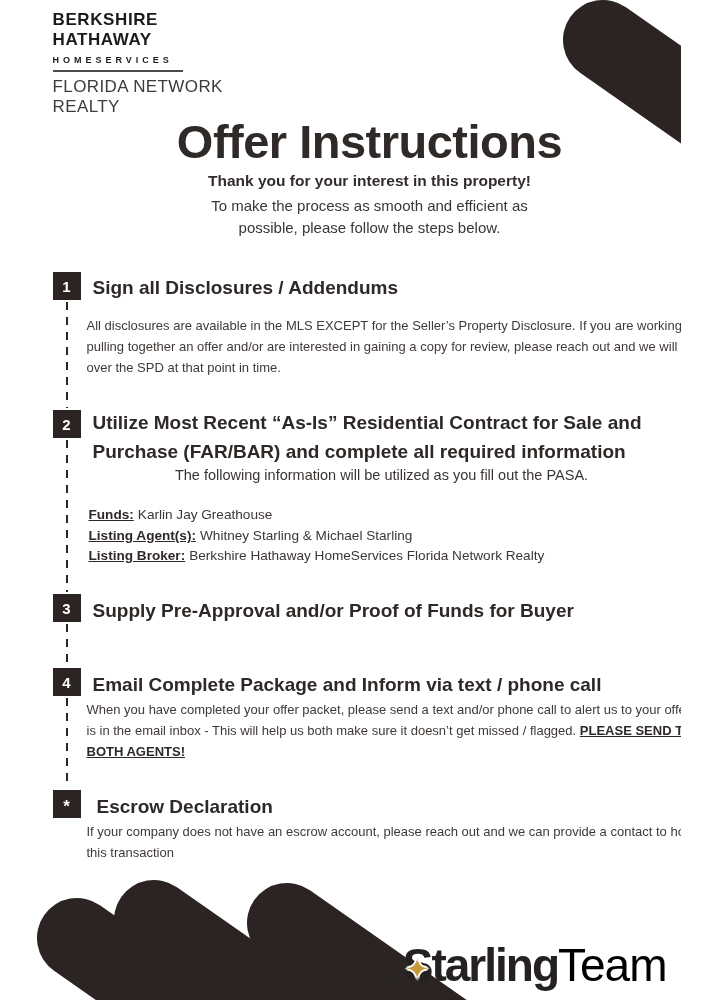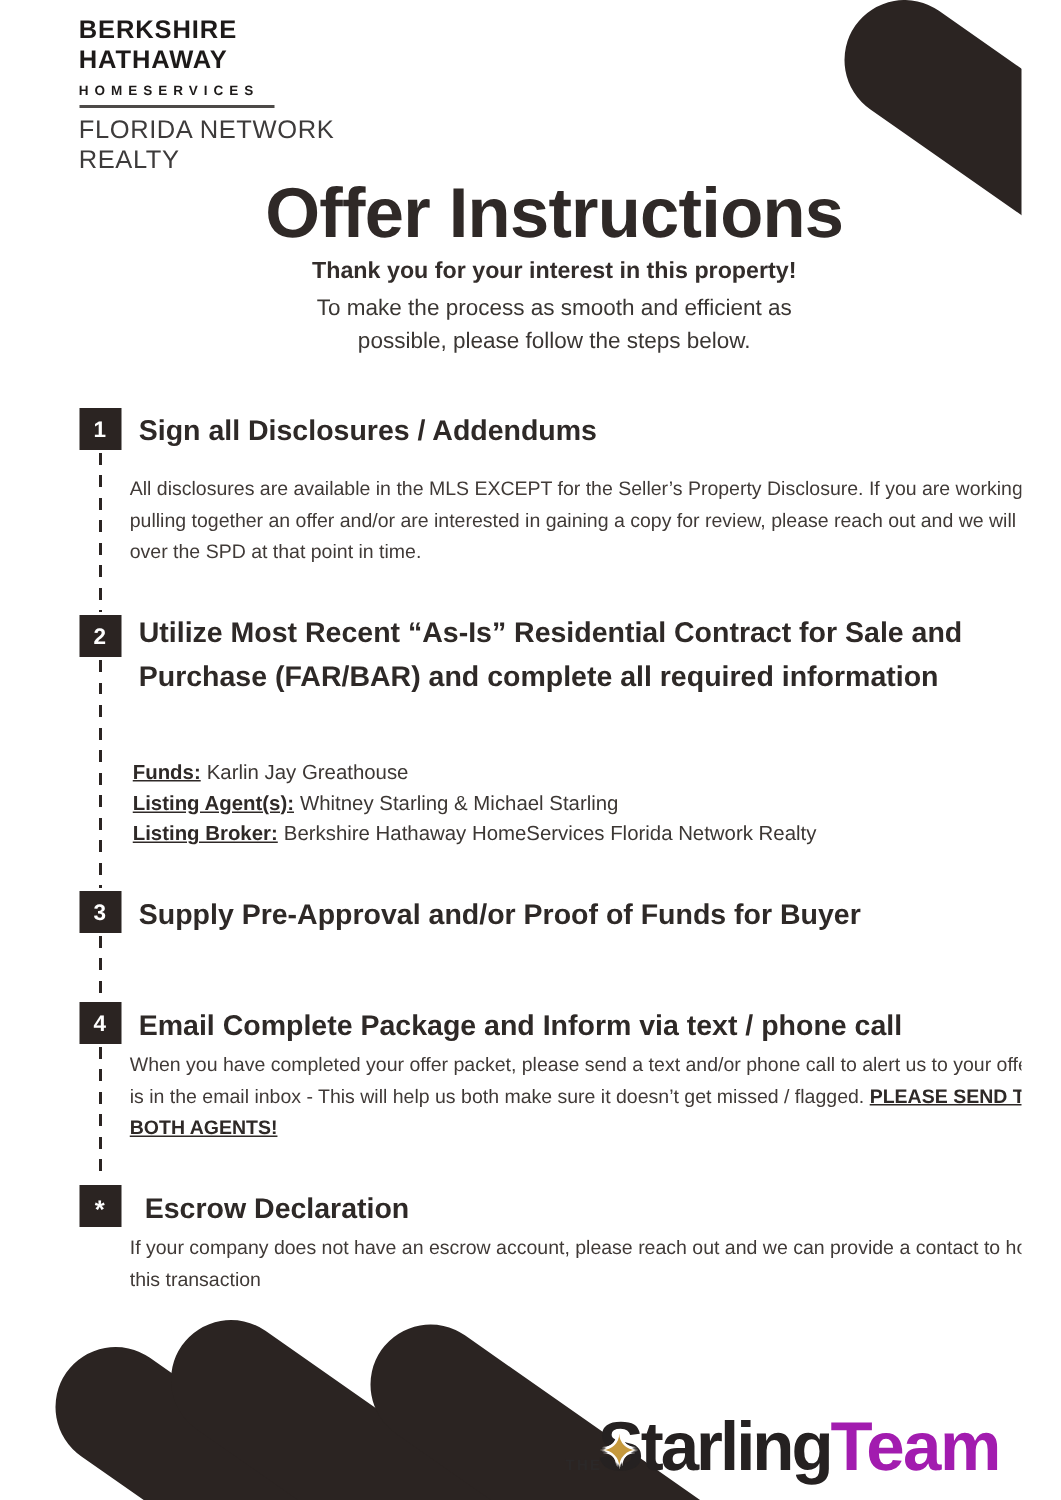--- a/index.html
+++ b/index.html
@@ -85,21 +85,21 @@
   .details .lbl { font-weight:bold; text-decoration:underline; color:#2e2927; margin-right:4px; }
 
   
   .team-logo { position:absolute; right:14px; bottom:2px; white-space:nowrap; line-height:44px; }
   .team-the {
     display:inline-block; font-size:10px; font-weight:bold; letter-spacing:1.5px;
     color:#2b2828; vertical-align:top; transform:translateY(14px); margin-right:-3px;
   }
   .s-wrap { position:relative; display:inline-block; }
   .team-bold  { font-size:46px; font-weight:bold; letter-spacing:-2px; color:#252121; }
-  .team-light { font-size:46px; font-weight:bold; letter-spacing:-1px; color:#a21caf; }
+  .team-light { font-size:46px; font-weight:normal; letter-spacing:-1px; color:#000000; }
   .s-star {
     position:absolute; left:50%; top:47%; transform:translate(-50%,-50%);
     font-size:29px; color:#c6993d; letter-spacing:0;
     text-shadow:-2px 0 0 #fff,2px 0 0 #fff,0 -2px 0 #fff,0 2px 0 #fff,
                 -1px -1px 0 #fff,1px 1px 0 #fff,-1px 1px 0 #fff,1px -1px 0 #fff;
   }
 </style>
 </head>
 <body>
 
@@ -135,20 +135,21 @@
   <div class="marker" style="top:594px;">3</div>
   <div class="dash dash-3"></div>
   <div class="marker" style="top:668px;">4</div>
   <div class="dash dash-4"></div>
   <div class="marker star-m" style="top:790px;">*</div>
 
   <div class="step-title t1">Sign all Disclosures / Addendums</div>
   <div class="step-body b1">All disclosures are available in the MLS EXCEPT for the Seller’s Property Disclosure. If you are working on pulling together an offer and/or are interested in gaining a copy for review, please reach out and we will send over the SPD at that point in time.</div>
 
   <div class="step-title t2">Utilize Most Recent “As-Is” Residential Contract for Sale and Purchase (FAR/BAR) and complete all required information</div>
+  <div class="note">The following information will be utilized as you fill out the PASA.</div>
   <div class="details">
     <div>
       <span class="lbl">Funds:</span><span>Karlin Jay Greathouse</span>
     </div>
     <div>
       <span class="lbl">Listing Agent(s):</span><span>Whitney Starling &amp; Michael Starling</span>
     </div>
     <div>
       <span class="lbl">Listing Broker:</span><span>Berkshire Hathaway HomeServices Florida Network Realty</span>
     </div>

